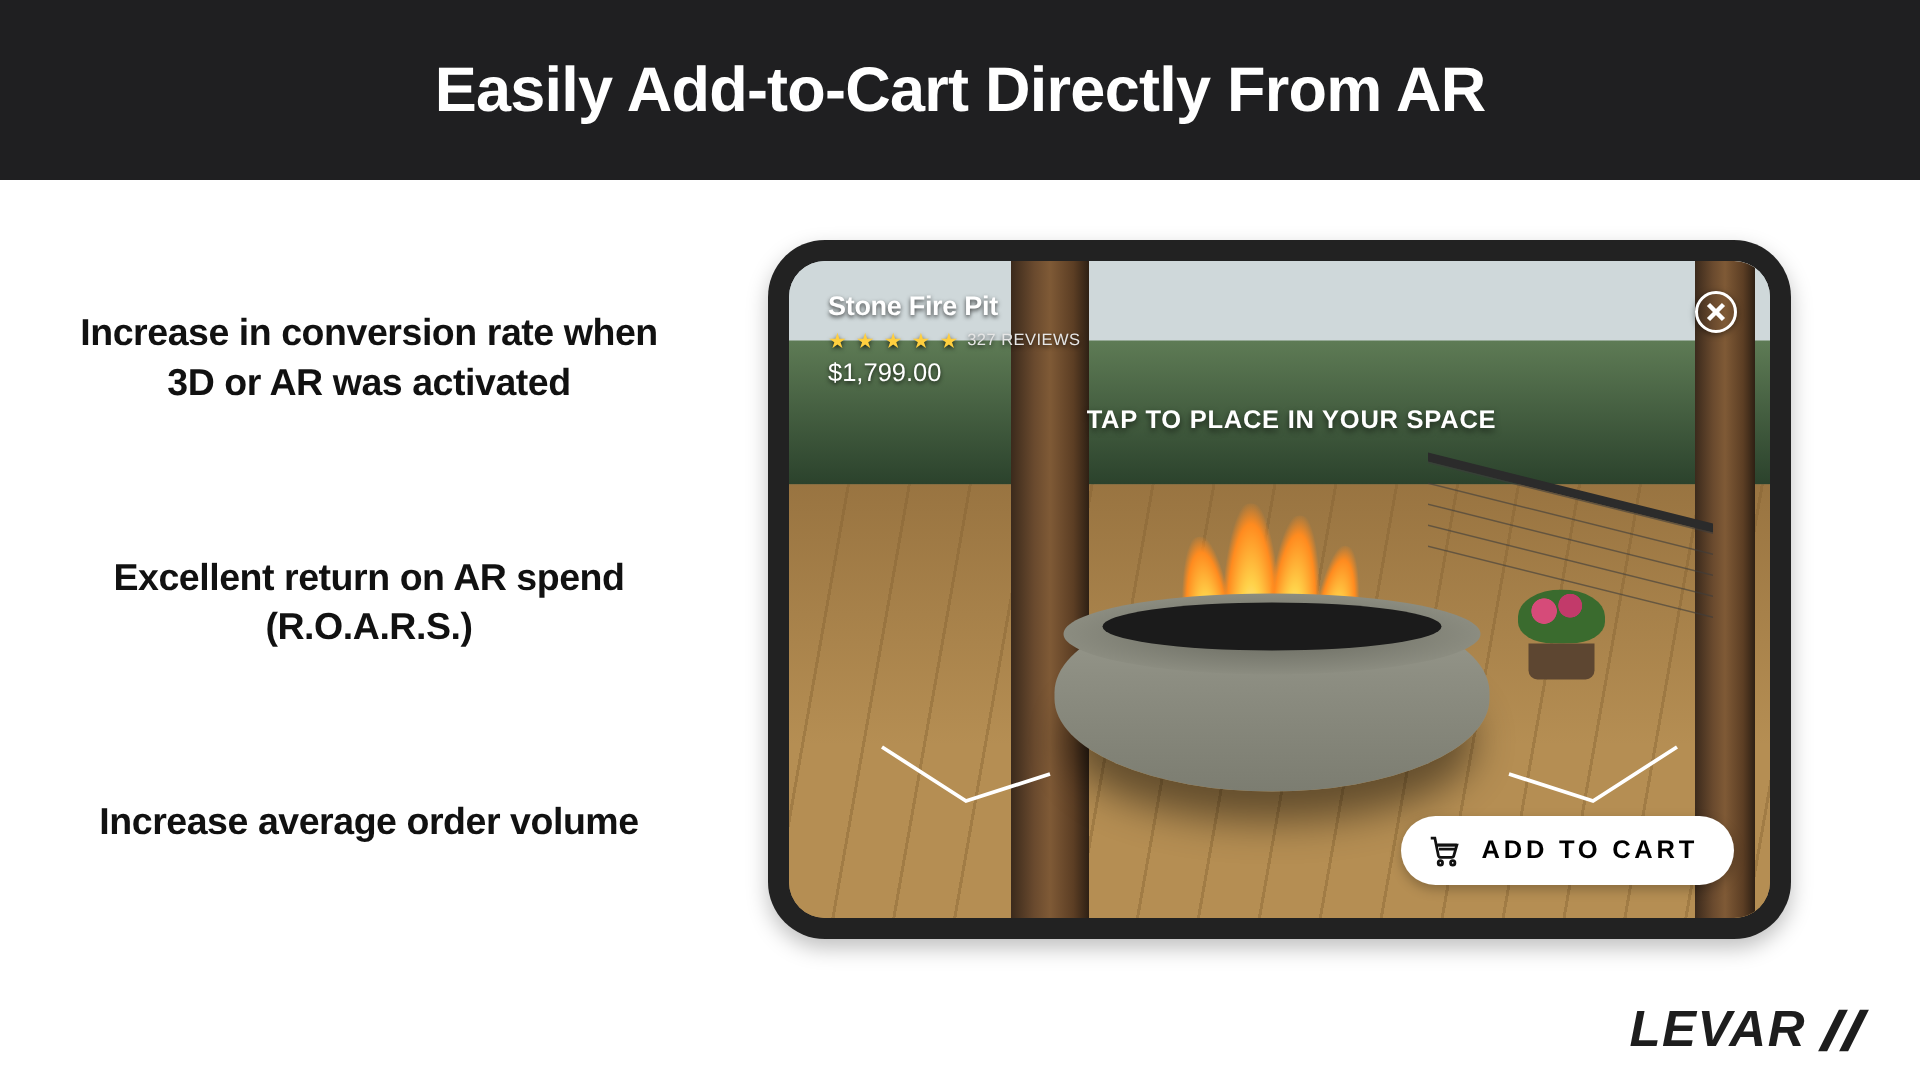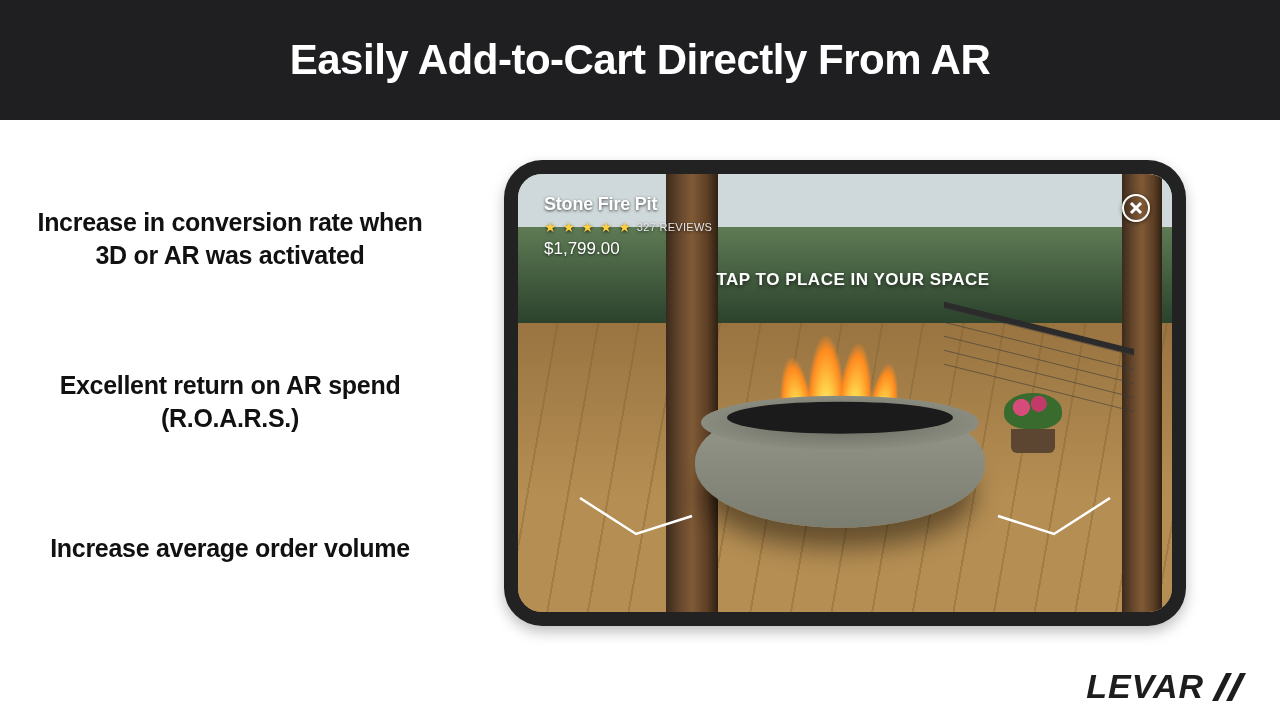--- a/index.html
+++ b/index.html
@@ -21,20 +21,21 @@
     display: flex;
     height: 540px;
     padding: 40px 30px 0 30px;
     align-items: flex-start;
     position: relative;
   }
   .benefits {
     width: 410px;
     padding-top: 46px;
     padding-right: 10px;
+    margin-left: 16px;
   }
   .benefit {
     font-size: 25px;
     font-weight: 600;
     color: #111;
     text-align: center;
     line-height: 1.3;
     margin-bottom: 98px;
     letter-spacing: -0.3px;
   }
@@ -302,20 +303,30 @@
 
         <div class="close-btn">
           <svg viewBox="0 0 14 14">
             <line x1="2" y1="2" x2="12" y2="12"></line>
               <line x1="12" y1="2" x2="2" y2="12"></line>
           </svg>
         </div>
 
         <div class="tap-hint">TAP TO PLACE IN YOUR SPACE</div>
 
+        <div class="add-cart">
+          <svg class="cart-icon" viewBox="0 0 24 24" fill="none" stroke="#111" stroke-width="2">
+            <circle cx="9" cy="21" r="1.6"></circle>
+              <circle cx="18" cy="21" r="1.6"></circle>
+            <path d="M2 3h3l2.5 12.5a2 2 0 0 0 2 1.5h7.4a2 2 0 0 0 2-1.6L21 8H6"></path>
+            <line x1="7" y1="8" x2="21" y2="8"></line>
+              <line x1="8" y1="11" x2="20" y2="11"></line>
+          </svg>
+          <span>ADD TO CART</span>
+        </div>
       </div>
     </div>
   </div>
 </div>
 
 <div class="logo">
   <span>LEVAR</span>
   <svg class="logo-mark" viewBox="0 0 34 28">
     <polygon points="0,28 14,0 20,0 6,28" fill="#1d1d1d"></polygon>
     <polygon points="14,28 28,0 34,0 20,28" fill="#1d1d1d"></polygon>

